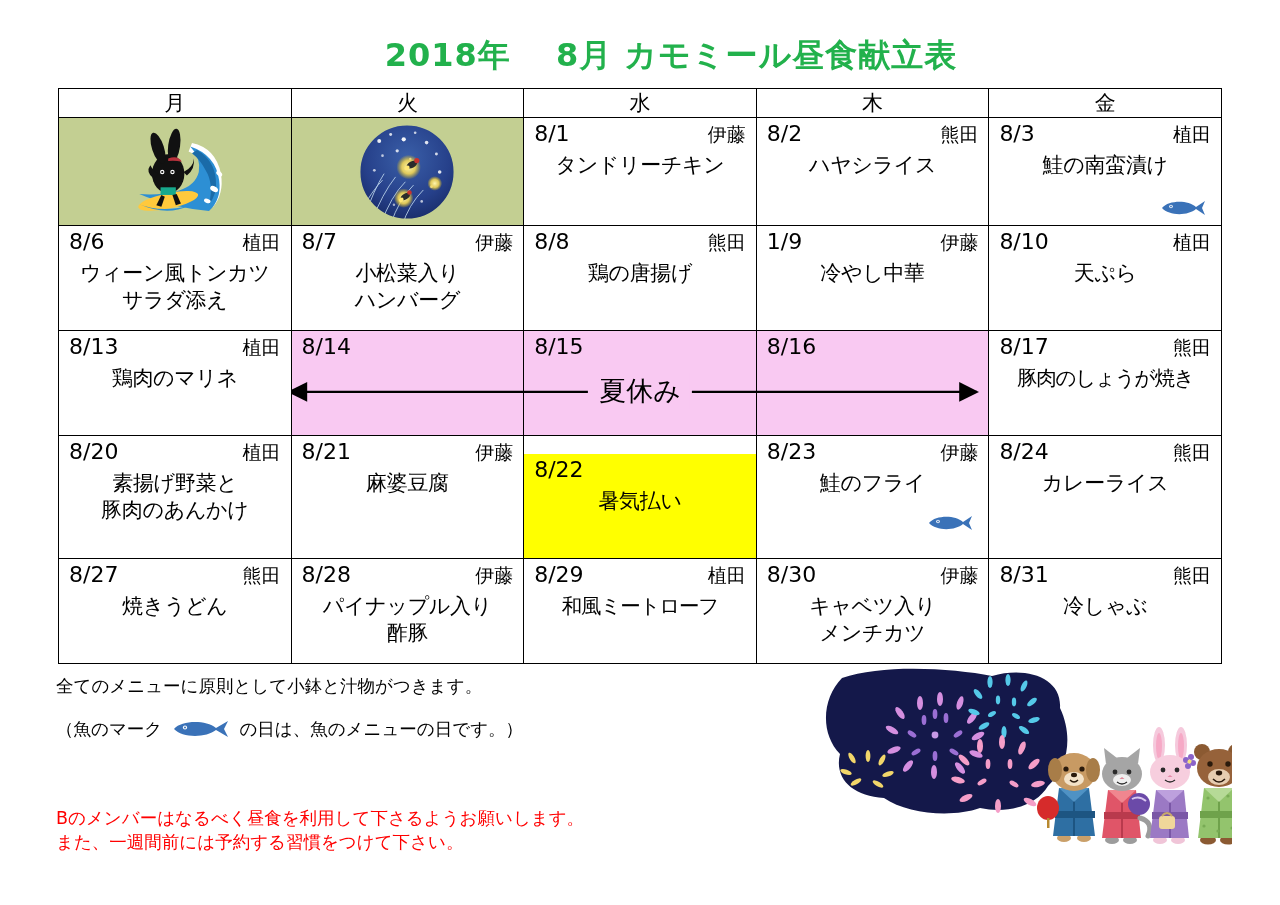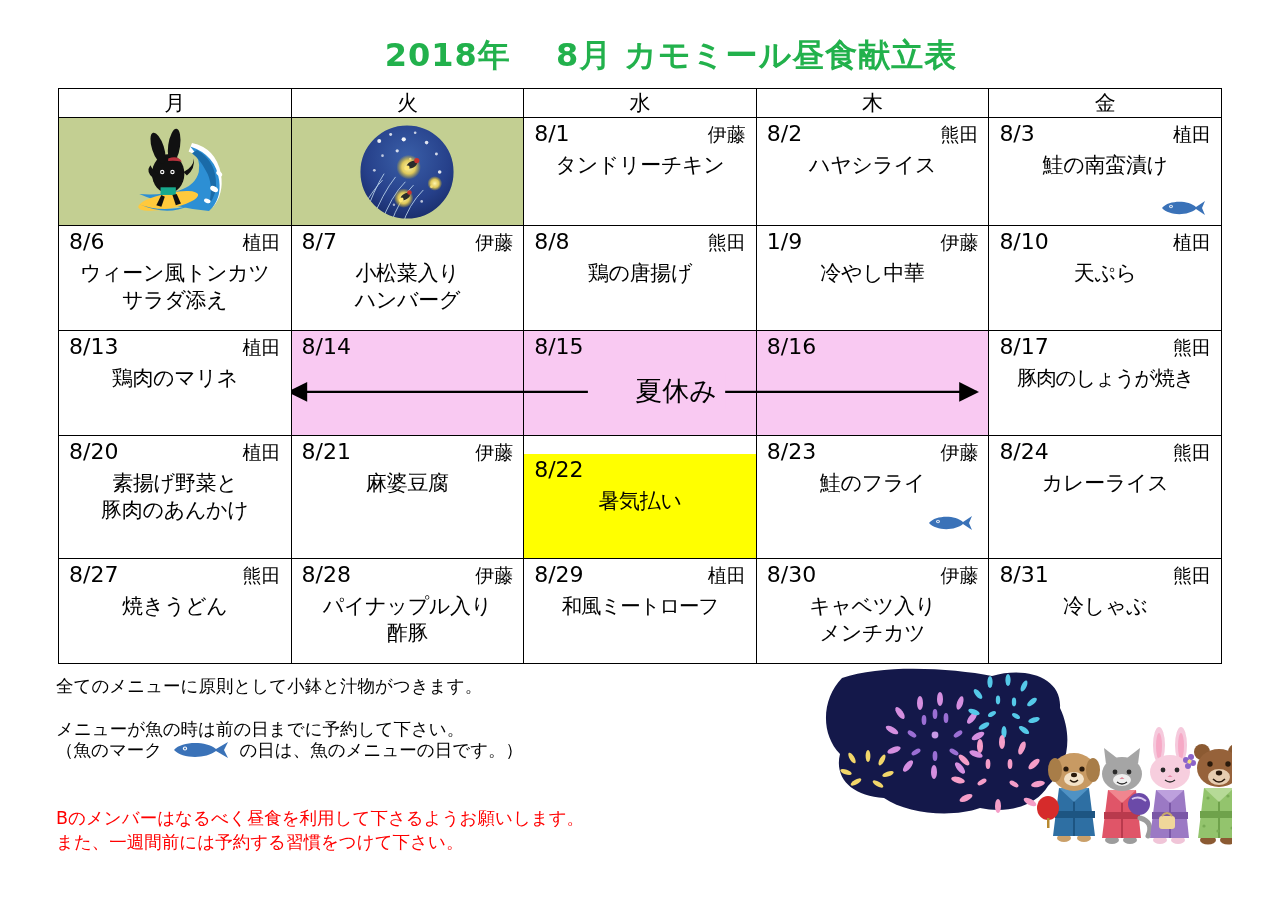--- a/index.html
+++ b/index.html
@@ -110,21 +110,20 @@
   .vac-label {
     position: absolute;
     left: 50%;
     top: 50%;
     transform: translate(-50%, -50%);
     font-size: 27px;
     background: #f9c9f2;
     padding: 0 8px;
     font-family: "DejaVu Sans", sans-serif;
     white-space: nowrap;
-    margin-left: 36px;
   }
 
   
   .illus {
     position: absolute;
     left: 0; top: 0;
     width: 100%; height: 100%;
     display: flex;
     align-items: center;
     justify-content: center;
@@ -511,21 +510,20 @@
         </td>
       </tr>
     </tbody>
 </table>
 
 <div class="notes">
   <div class="note-block">
     <div class="note-line">全てのメニューに原則として小鉢と汁物がつきます。</div>
   </div>
   <div class="note-block">
-    <div class="note-line">メニューが魚の時は前の日までに予約して下さい。</div>
     <div class="note-line">
       <span>（魚のマーク</span>
       <span class="note-inline-fish">
         <svg viewBox="0 0 58 20" width="58" height="20">
           <path d="M2 10 C10 1, 34 1, 44 9 L56 2 L52 10 L56 18 L44 11 C34 19, 10 19, 2 10 Z" fill="#3a72b8"></path>
           <circle cx="13" cy="8.5" r="2.1" fill="#ffffff"></circle>
           <circle cx="13" cy="8.5" r="1.0" fill="#3a72b8"></circle>
         </svg>
       </span>
       <span>の日は、魚のメニューの日です。）</span>

